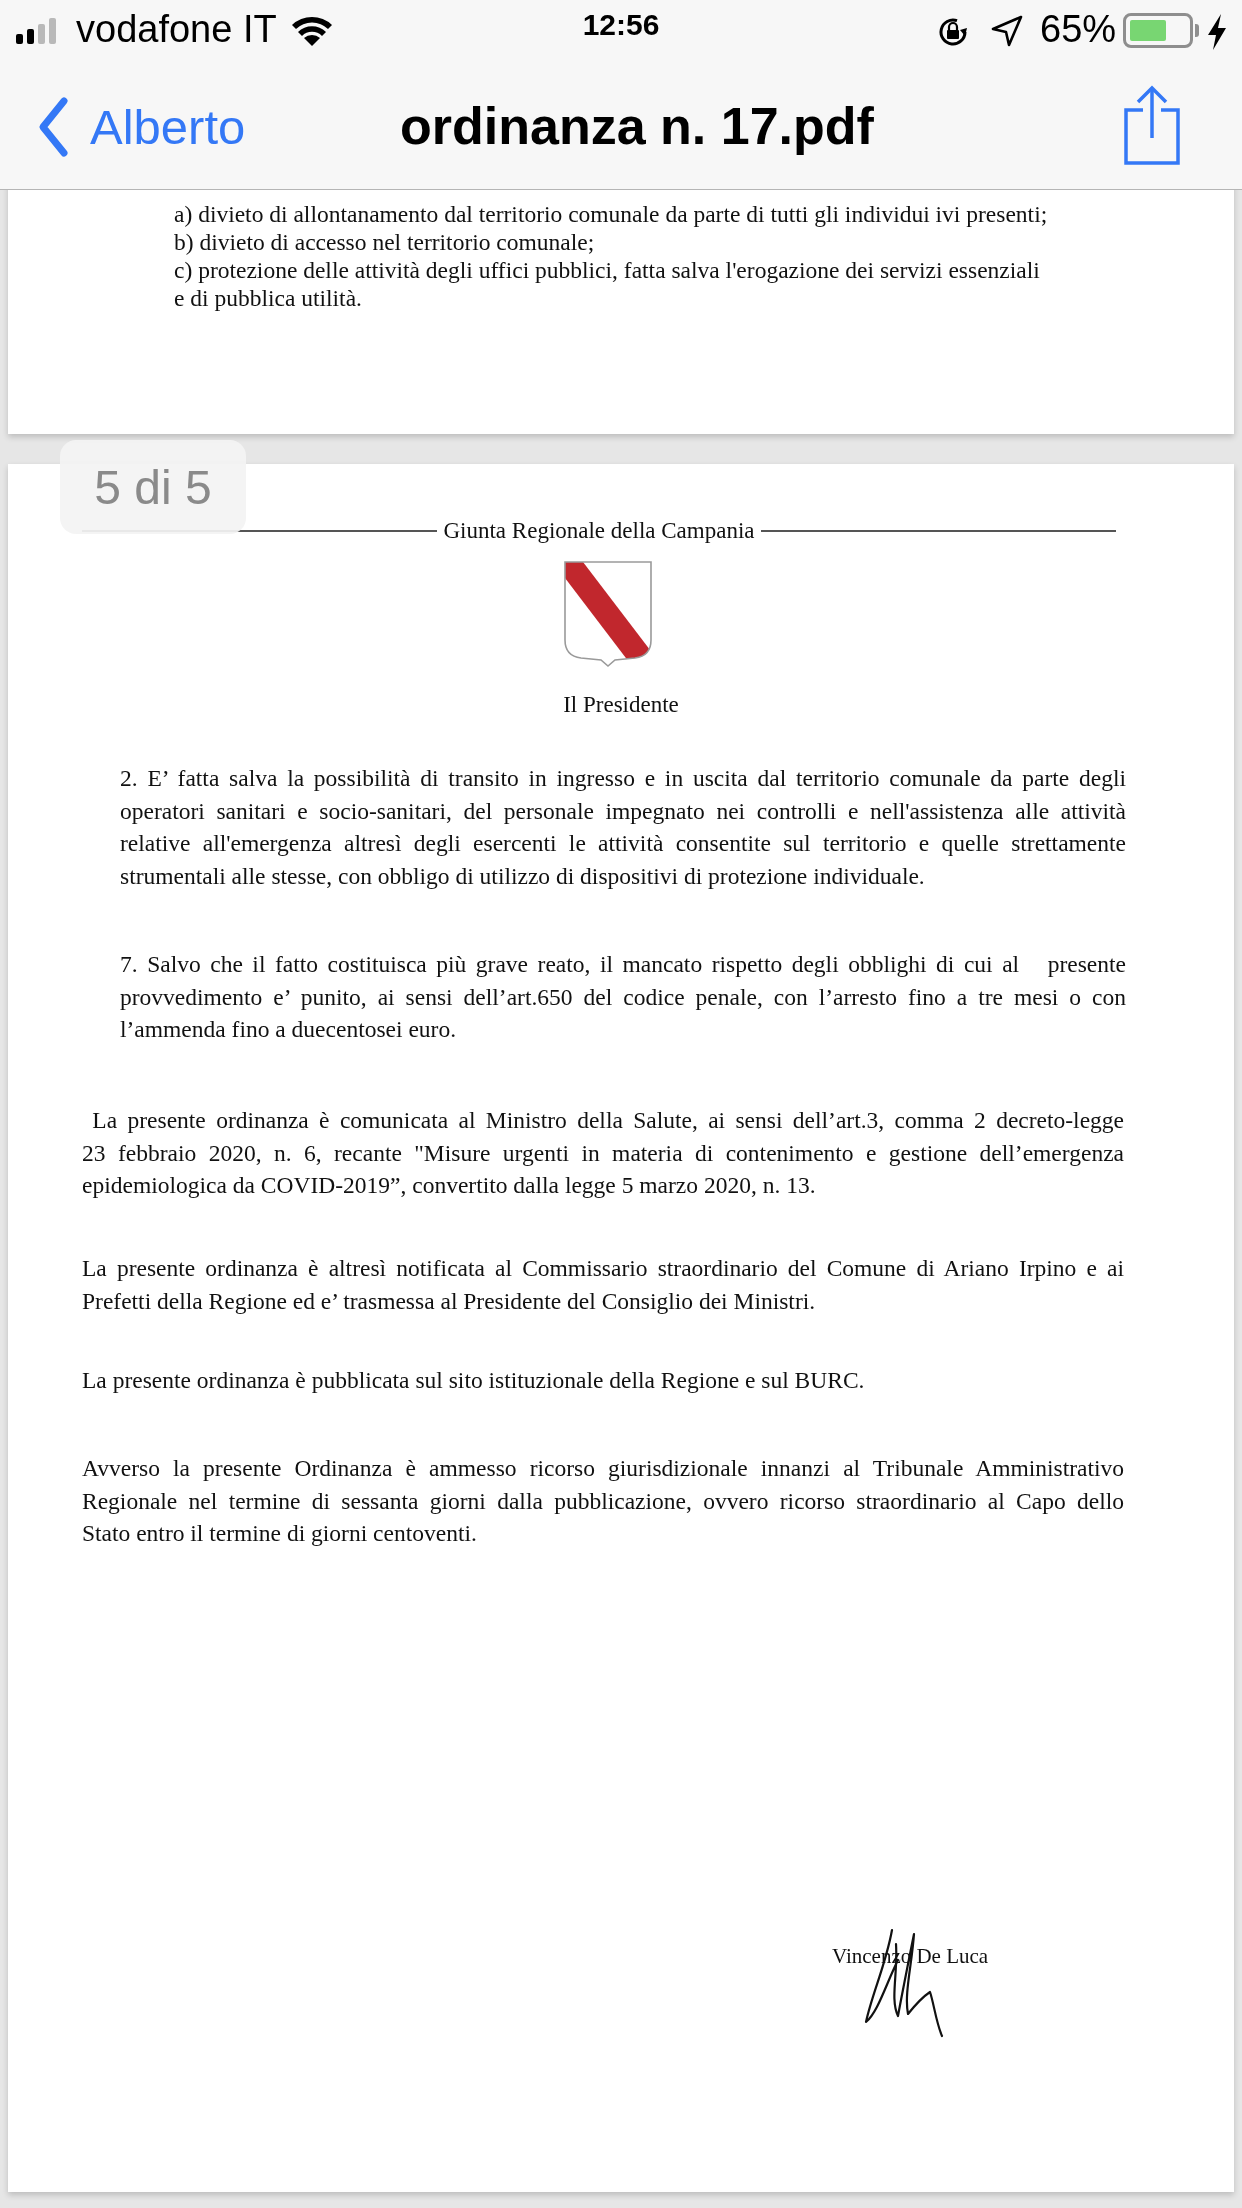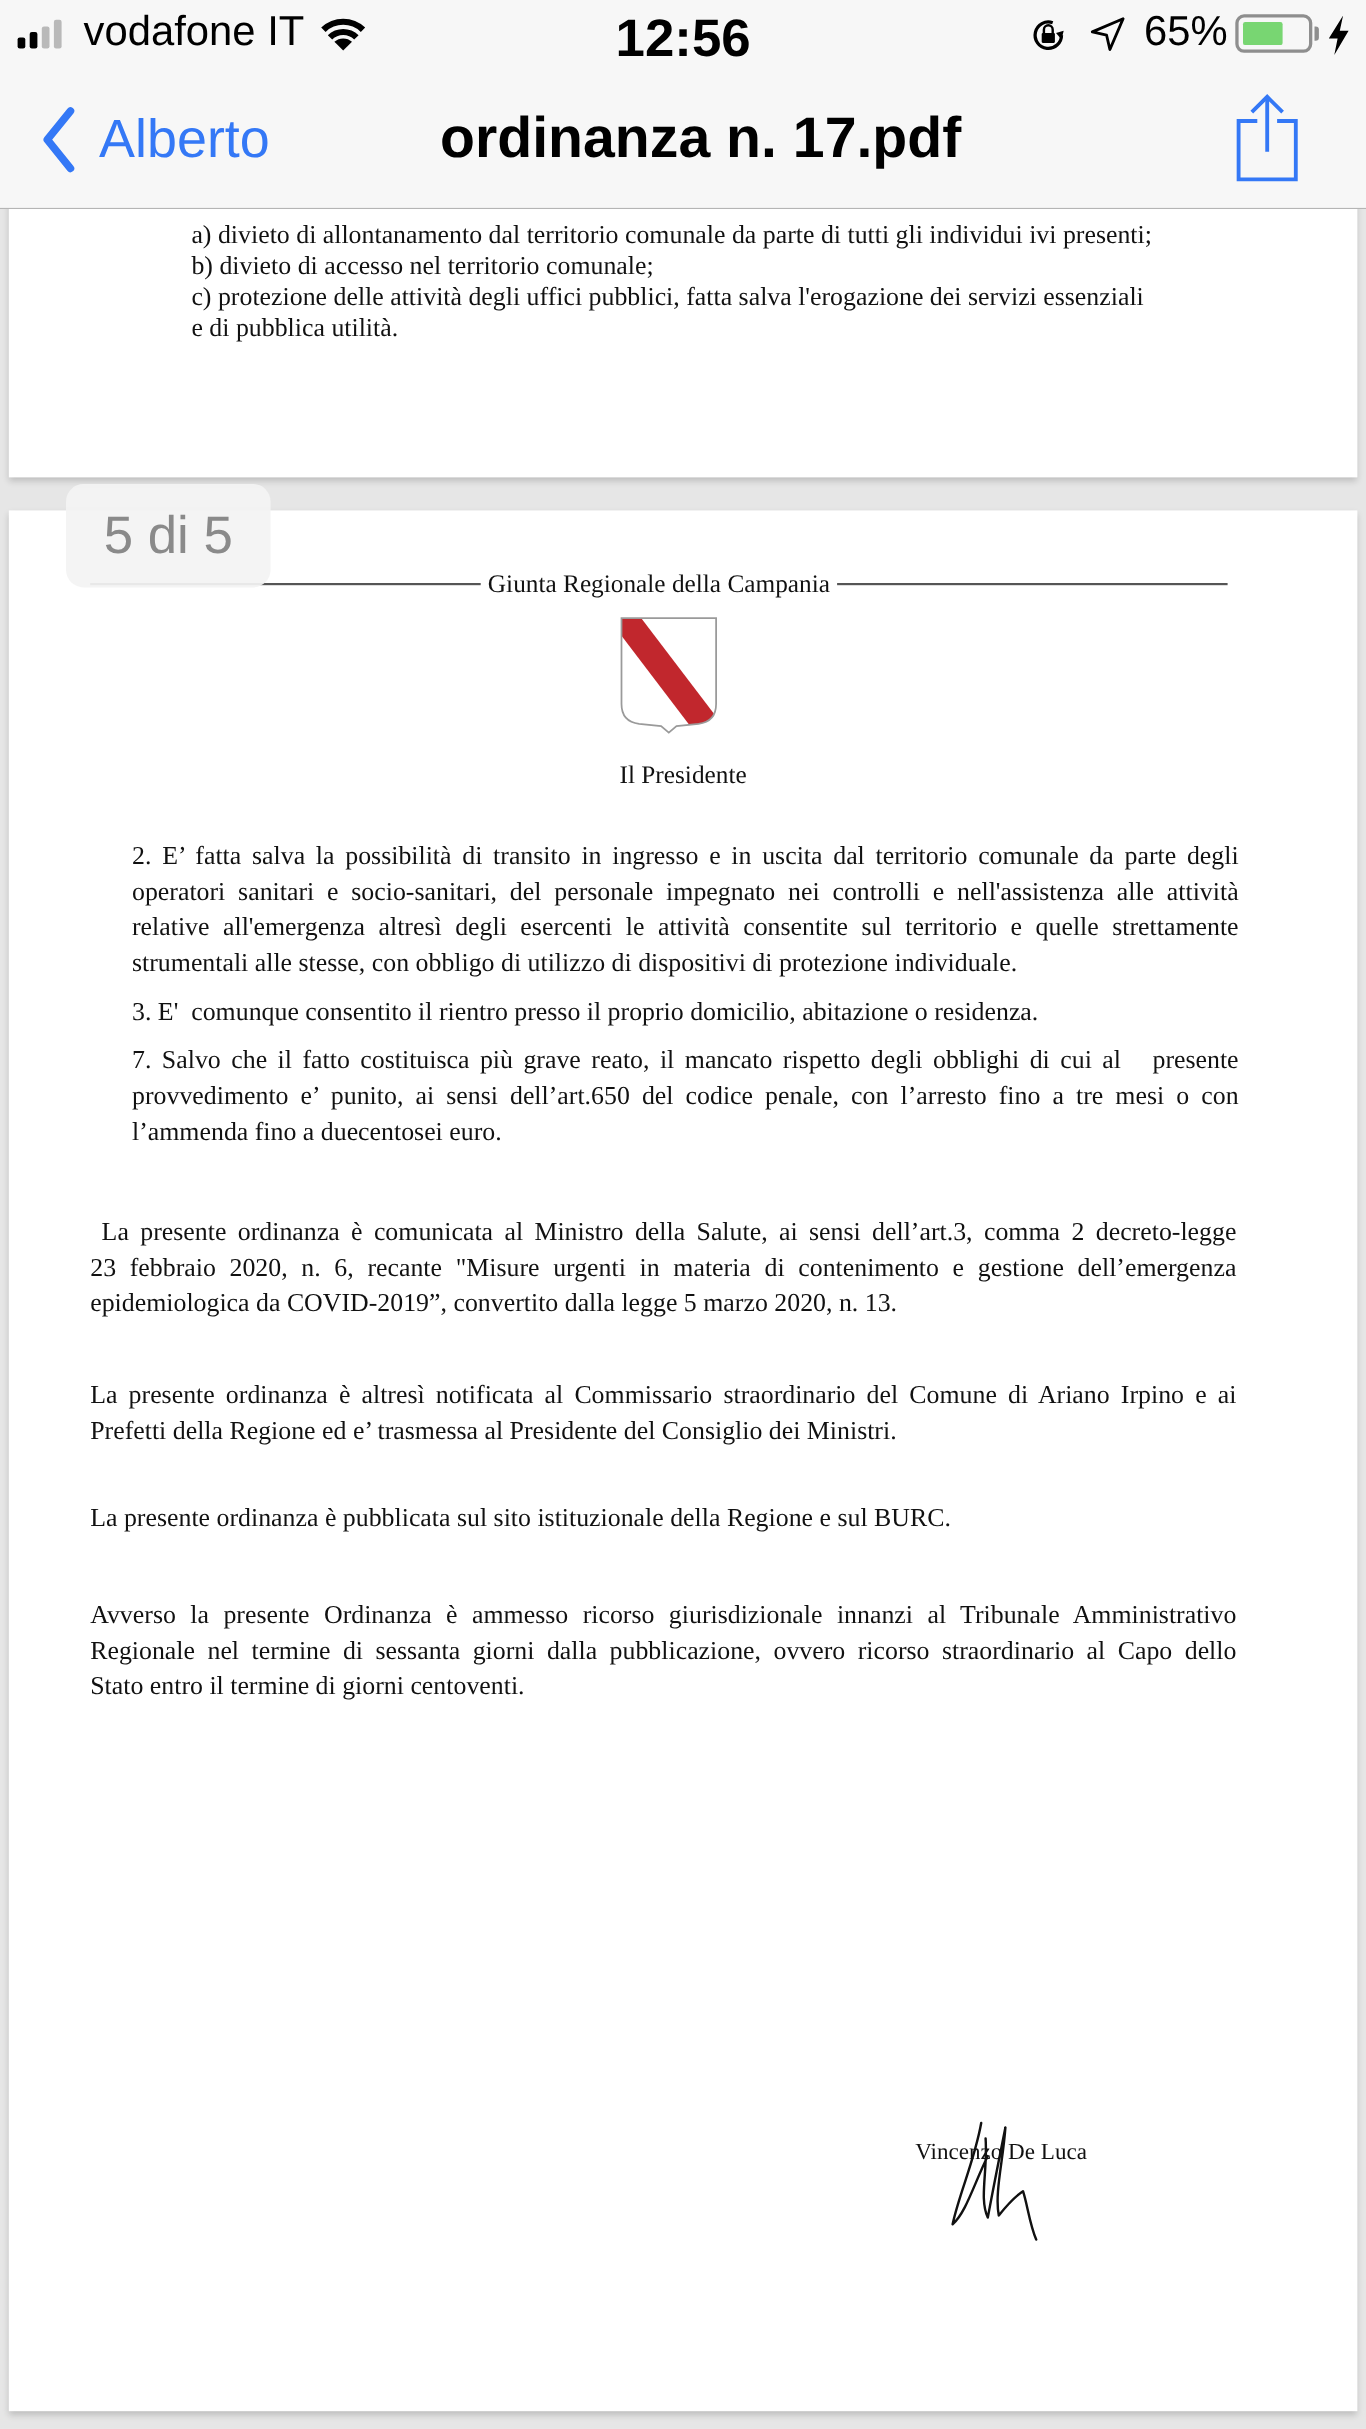--- a/index.html
+++ b/index.html
@@ -7,21 +7,21 @@
     body { position: relative; font-family: "Liberation Sans", sans-serif; }
 
     
     .topbar { position: absolute; left: 0; top: 0; width: 1242px; height: 190px; background: #f7f7f7; z-index: 5; border-bottom: 1px solid #b5b5b5; }
     .status { position: absolute; left: 0; top: 0; width: 1242px; height: 62px; }
     .signal { position: absolute; left: 16px; top: 18px; display: flex; align-items: flex-end; gap: 4px; height: 26px; }
     .signal span { display: block; width: 7px; border-radius: 2px; background: #000; }
     .signal span.off { background: #b9b9b9; }
     .carrier { position: absolute; left: 76px; top: 8px; font-size: 38px; color: #000; }
     .wifi { position: absolute; left: 290px; top: 14px; width: 44px; height: 34px; }
-    .clock { position: absolute; left: 0; width: 1242px; top: 8px; text-align: center; font-size: 48px; font-weight: bold; color: #000; }
+    .clock { position: absolute; left: 0; width: 1242px; top: 8px; text-align: center; font-size: 30px; font-weight: bold; color: #000; }
     .rot-lock { position: absolute; left: 935px; top: 14px; width: 36px; height: 36px; }
     .loc { position: absolute; left: 990px; top: 14px; width: 34px; height: 34px; }
     .battery-pct { position: absolute; left: 1040px; top: 8px; font-size: 38px; color: #000; }
     .battery { position: absolute; left: 1123px; top: 13px; width: 70px; height: 35px; border: 3px solid #8e8e8e; border-radius: 8px; padding: 4px; }
     .battery .fill { height: 100%; background: #78d672; border-radius: 2px; }
     .battery-nub { position: absolute; left: 1195px; top: 24px; width: 4px; height: 13px; background: #8e8e8e; border-radius: 0 3px 3px 0; }
     .bolt { position: absolute; left: 1206px; top: 14px; width: 22px; height: 36px; }
 
     .navbar { position: absolute; left: 0; top: 62px; width: 1242px; height: 128px; }
     .back-btn { position: absolute; left: 36px; top: 30px; height: 70px; display: flex; align-items: center; cursor: pointer; }
@@ -150,23 +150,20 @@
 
     <div class="presidente">Il Presidente</div>
 
     <div class="para art2">
       <span class="line">2. E’ fatta salva la possibilità di transito in ingresso e in uscita dal territorio comunale da parte degli</span>
       <span class="line">operatori sanitari e socio-sanitari, del personale impegnato nei controlli e nell'assistenza alle attività</span>
       <span class="line">relative all'emergenza altresì degli esercenti le attività consentite sul territorio e quelle strettamente</span>
       <span class="line last">strumentali alle stesse, con obbligo di utilizzo di dispositivi di protezione individuale.</span>
     </div>
 
-    <div class="para art3">
-      <span class="line last" style="white-space:pre">3. E'  comunque consentito il rientro presso il proprio domicilio, abitazione o residenza.</span>
-    </div>
 
     <div class="para art4">
       <span class="line" style="white-space:pre">7. Salvo che il fatto costituisca più grave reato, il mancato rispetto degli obblighi di cui al   presente</span>
       <span class="line">provvedimento e’ punito, ai sensi dell’art.650 del codice penale, con l’arresto fino a tre mesi o con</span>
       <span class="line last">l’ammenda fino a duecentosei euro.</span>
     </div>
 
     <div class="para p1">
       <span class="line" style="white-space:pre"> La presente ordinanza è comunicata al Ministro della Salute, ai sensi dell’art.3, comma 2 decreto-legge</span>
       <span class="line">23 febbraio 2020, n. 6, recante "Misure urgenti in materia di contenimento e gestione dell’emergenza</span>

